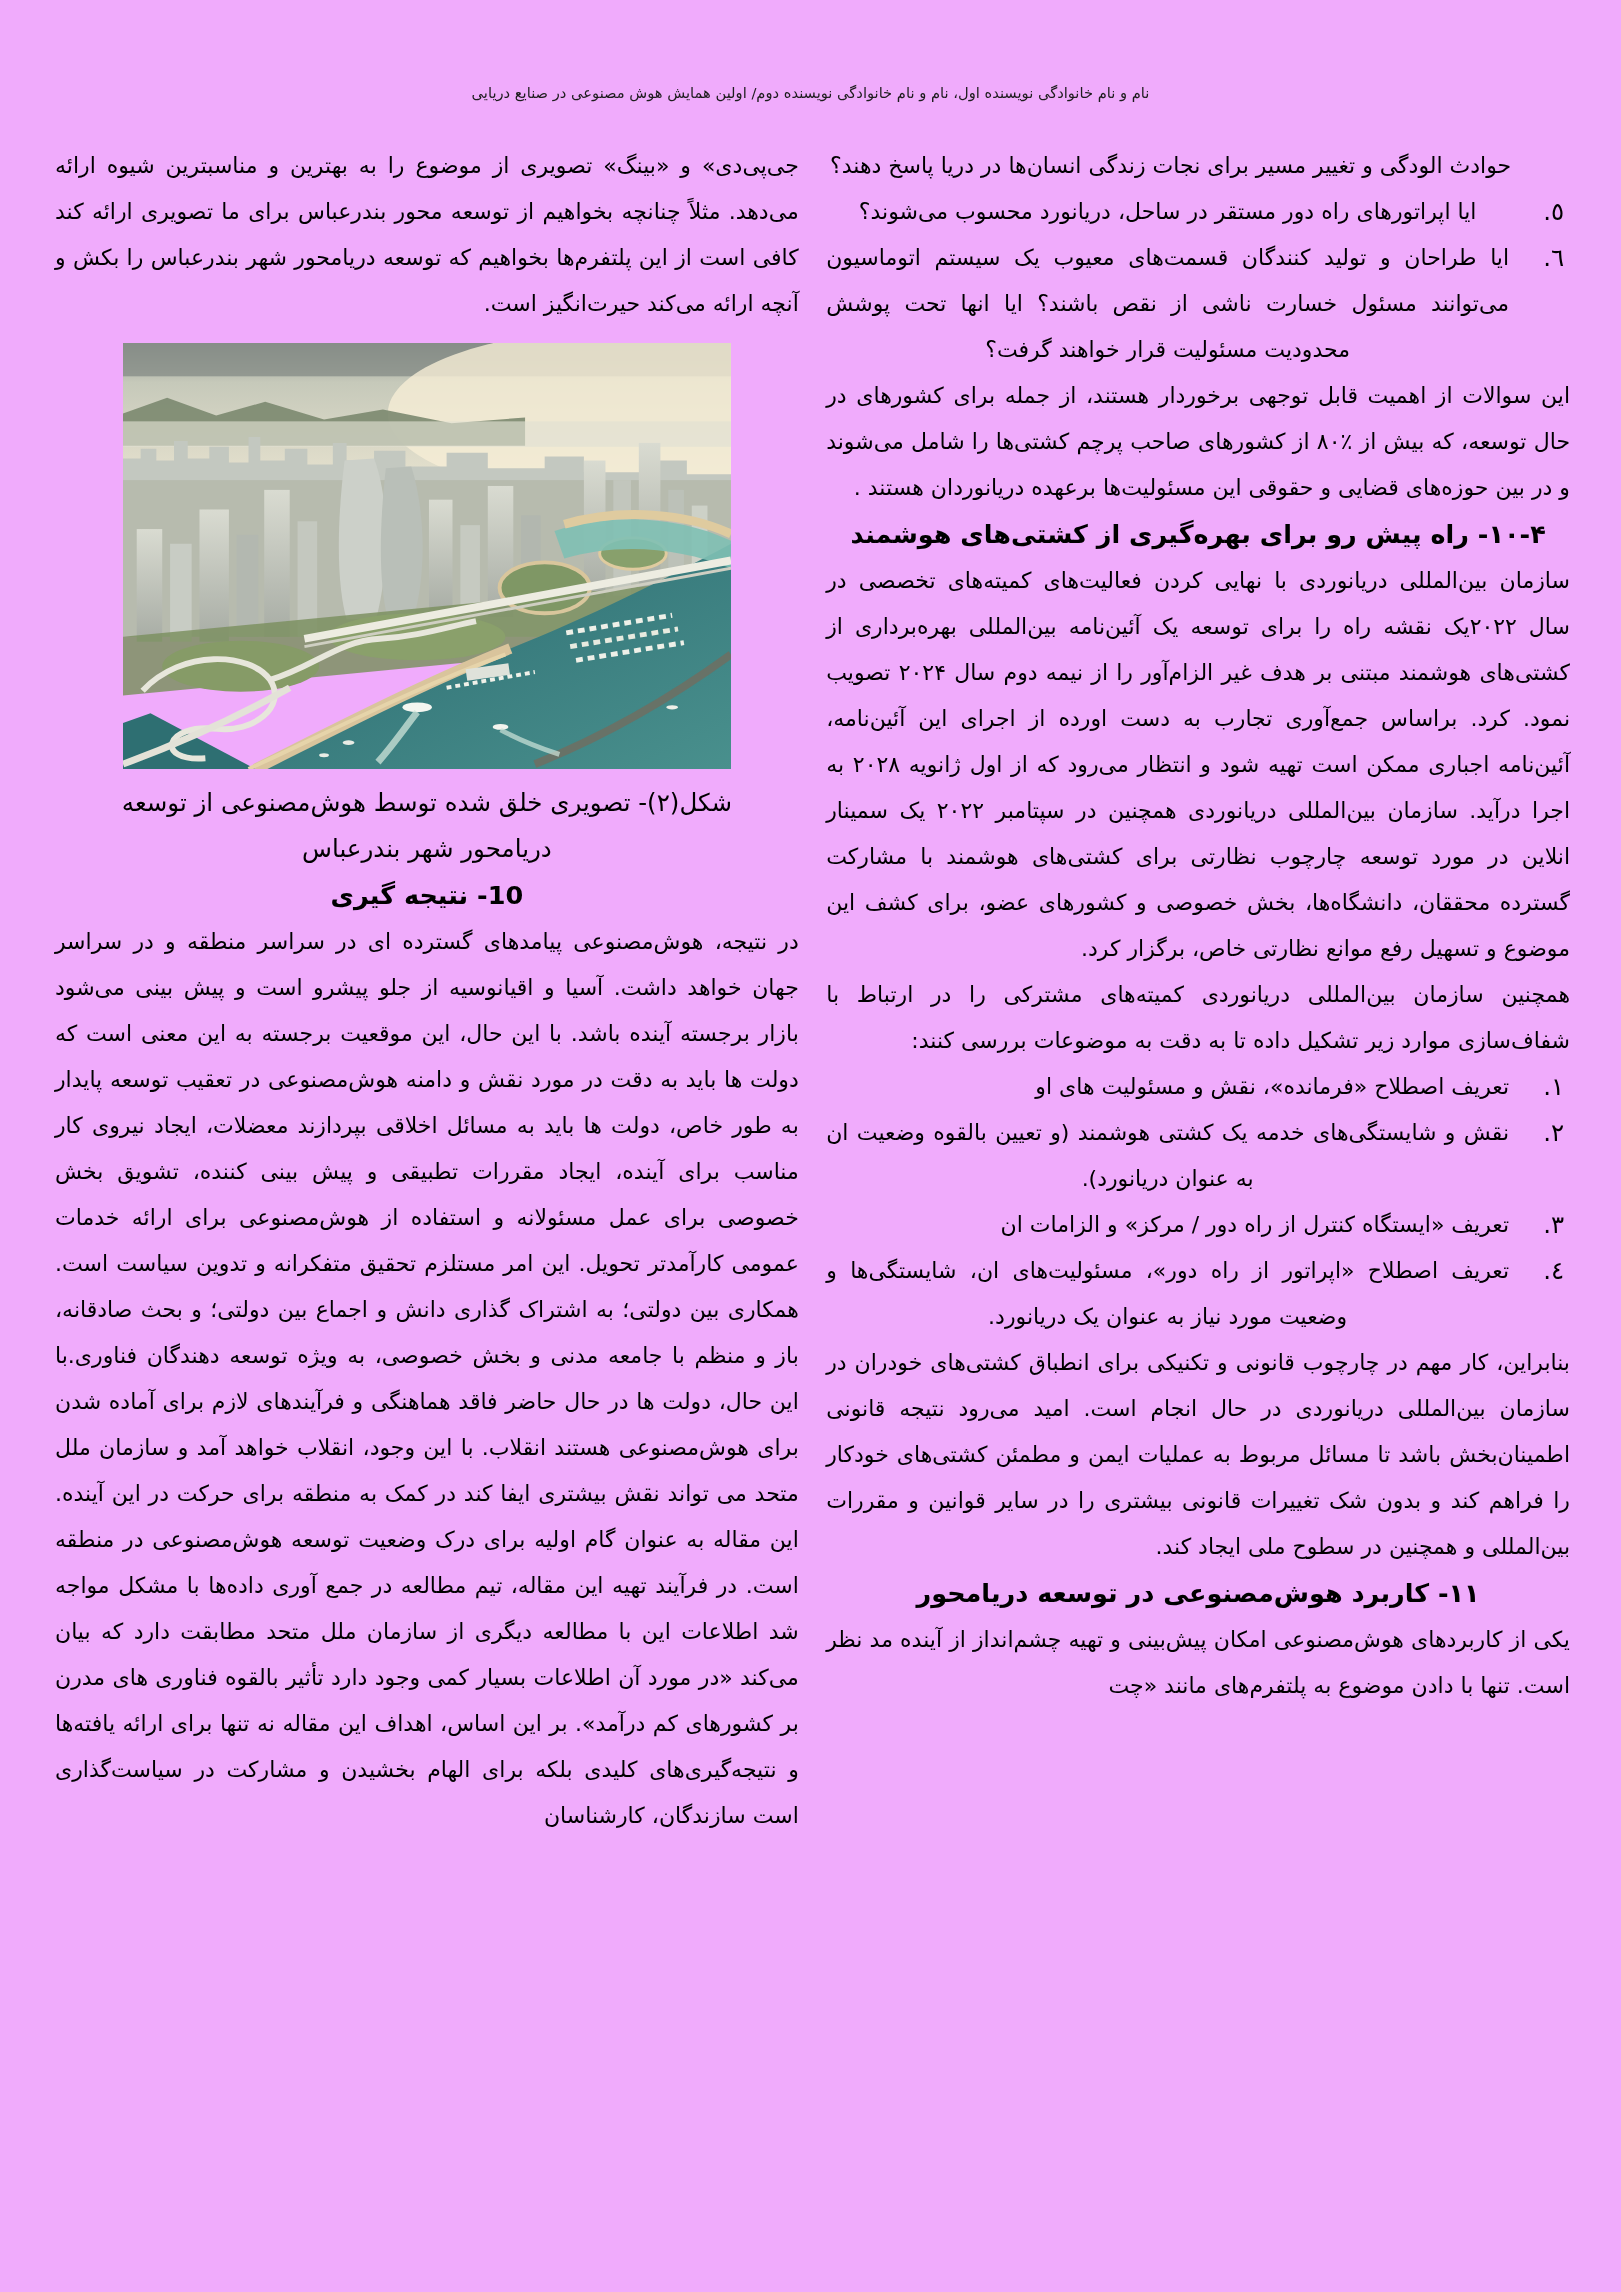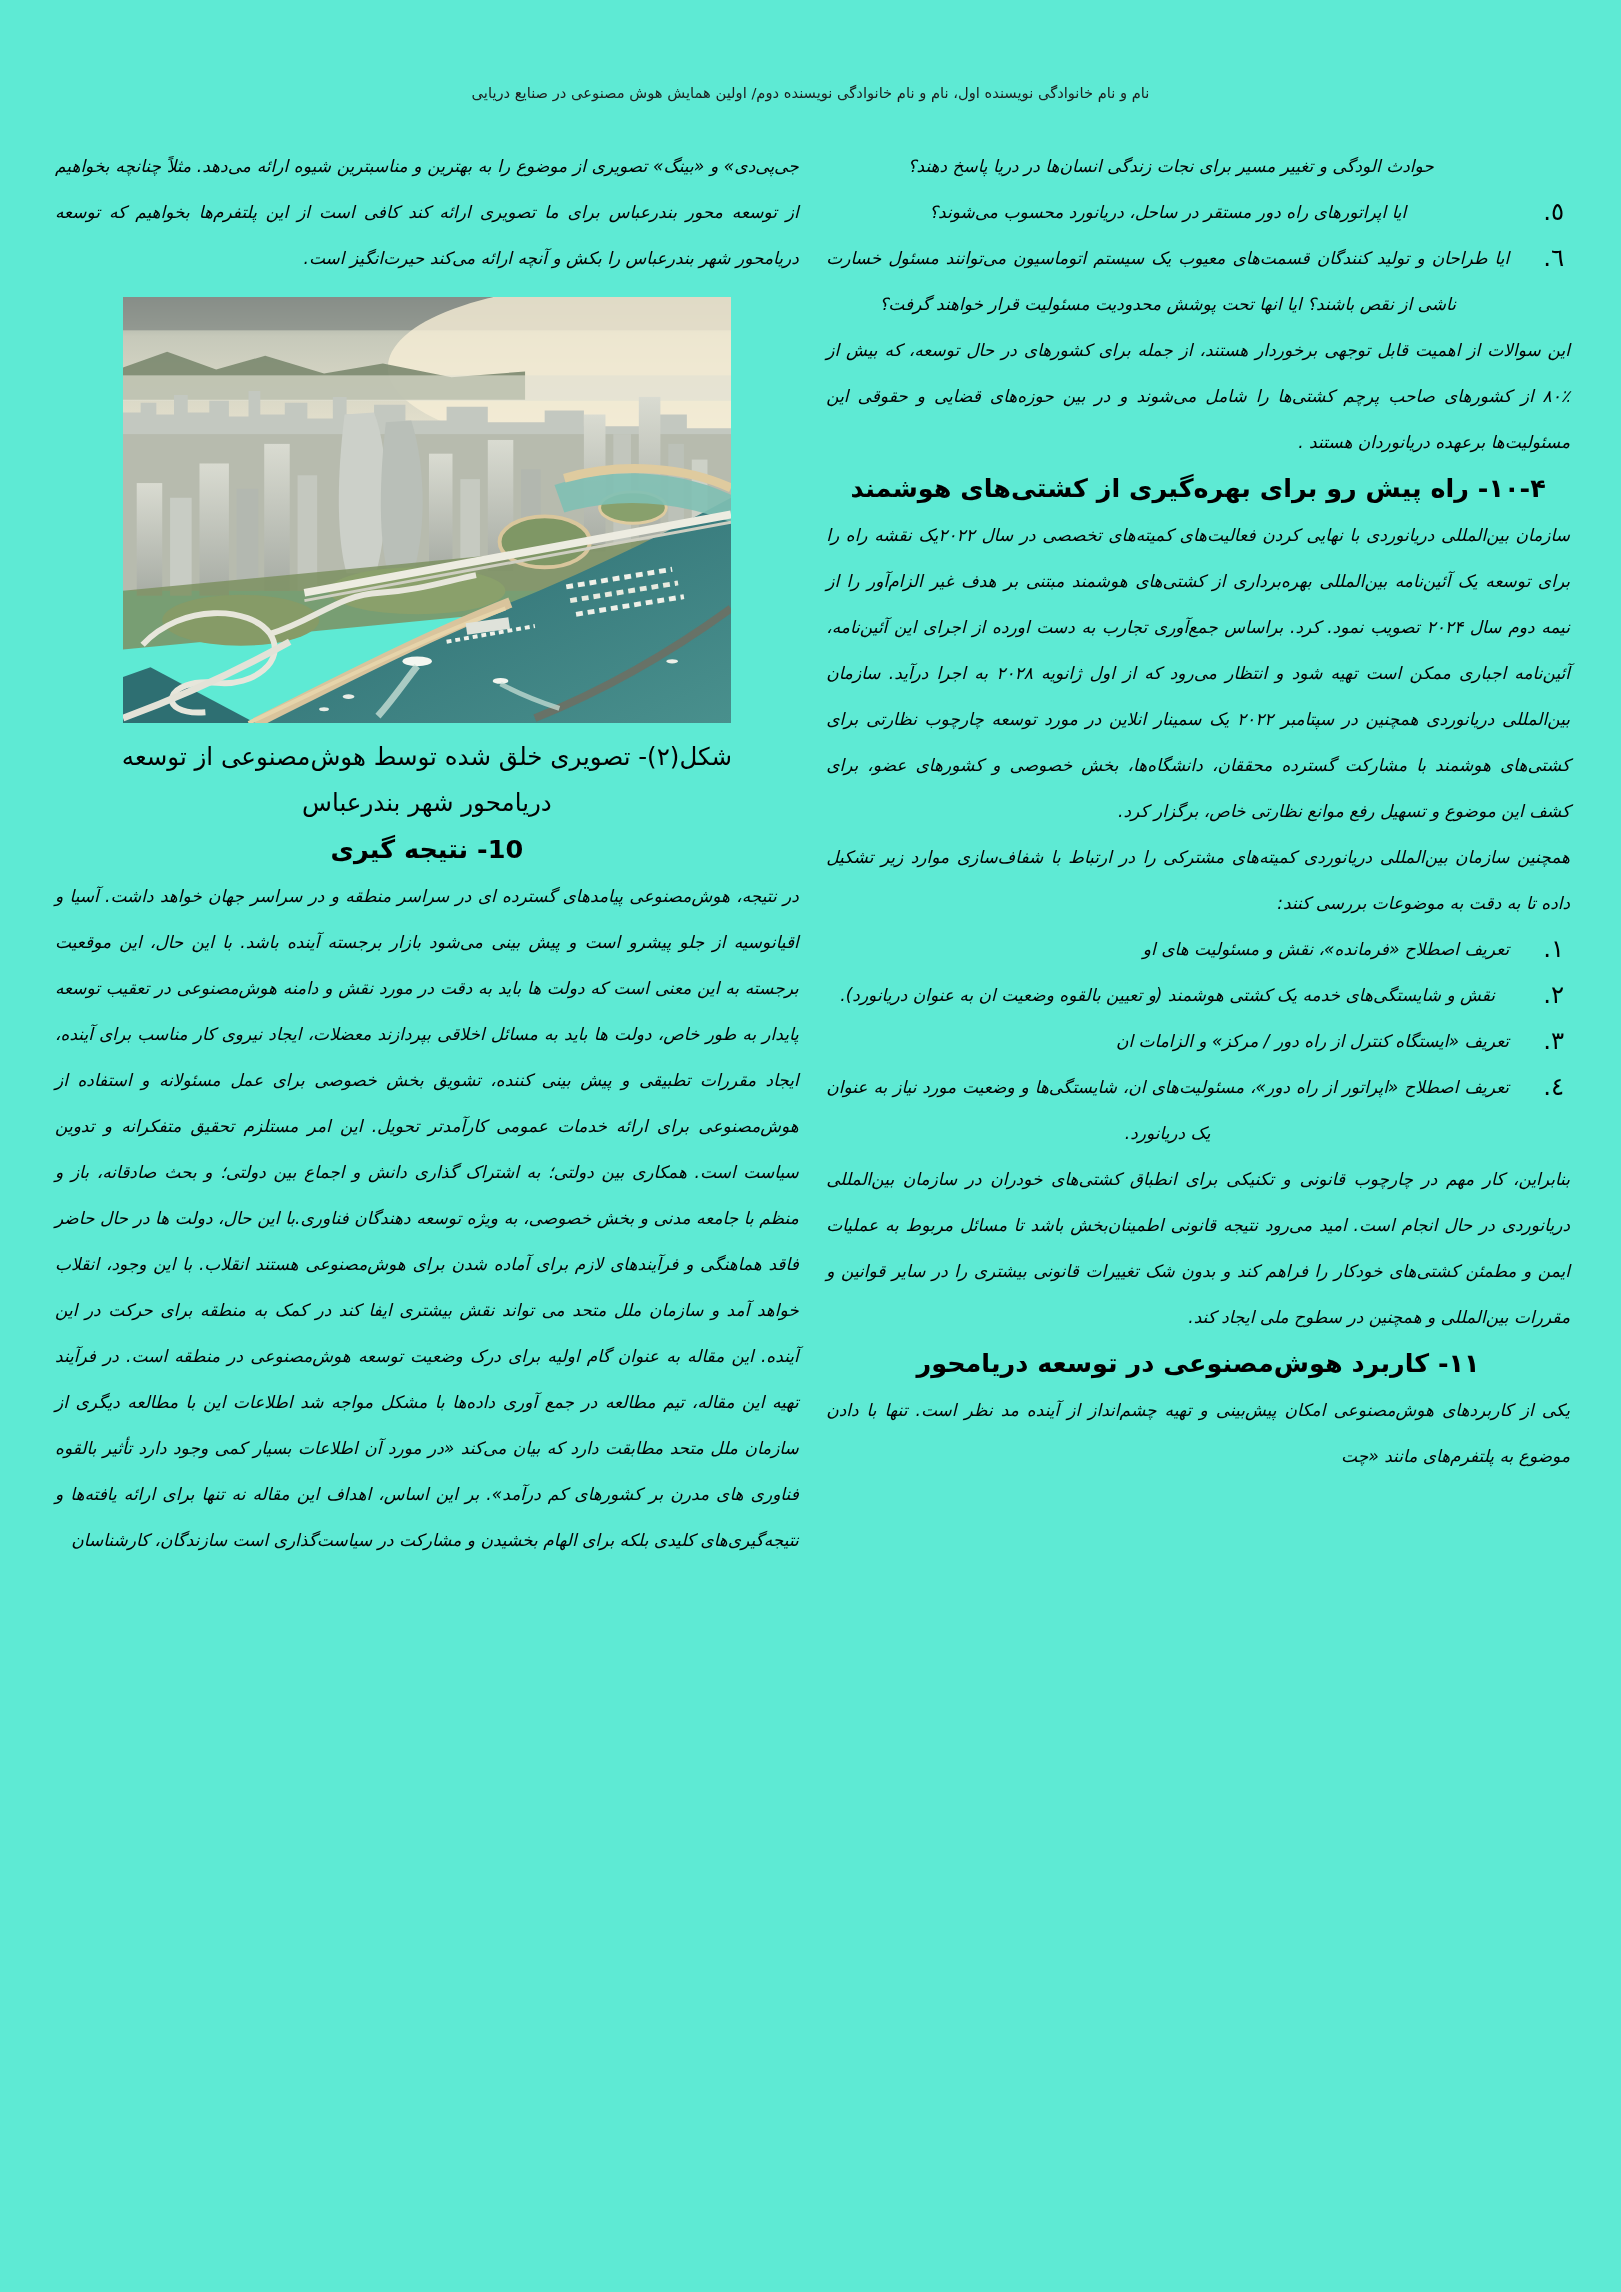--- a/index.html
+++ b/index.html
@@ -1,20 +1,20 @@
 <!DOCTYPE html>
 <html lang="fa" dir="rtl"><head>
 <meta charset="utf-8">
 <style>
   html,body{margin:0;padding:0;background:#ffffff;}
   .page{
     position:relative;
     width:1621px;
     height:2293px;
-    background:#5eead4;
+    background:#f0abfc;
     overflow:hidden;
     direction:rtl;
     font-family:"DejaVu Sans",sans-serif;
     color:#000;
   }
   .running-header{
     position:absolute;
     top:84px; right:0; left:0;
     text-align:center;
     font-size:14.7px;
@@ -26,24 +26,23 @@
     top:143px;
     right:51px;
     left:55px;
     display:flex;
     gap:27.4px;
     align-items:flex-start;
   }
   .col{flex:1 1 0; min-width:0;}
   p{
     margin:0;
-    font-size:17px;
+    font-size:22px;
     line-height:46px;
     text-align:justify;
-    font-style:italic;
   }
   .center-last{text-align-last:center;}
   .li{display:flex;margin:0;}
   .li .num{
     flex:0 0 55px;
     font-size:24.5px;
     line-height:46px;
     text-align:right;
     padding-right:5.9px;
   }

